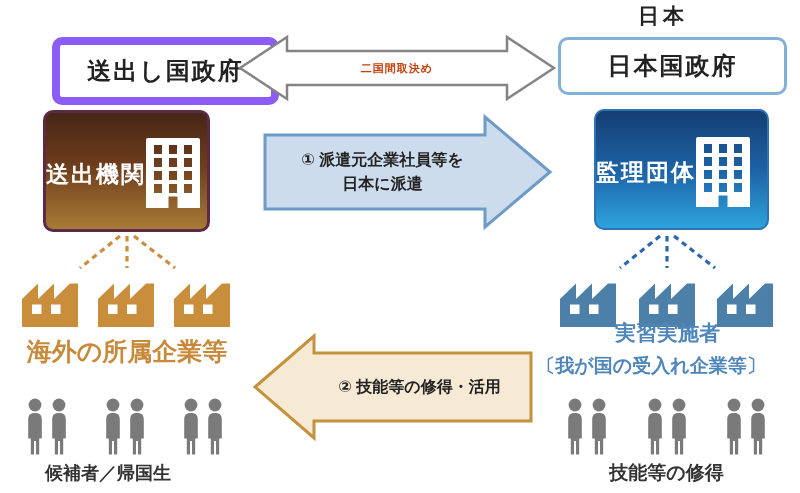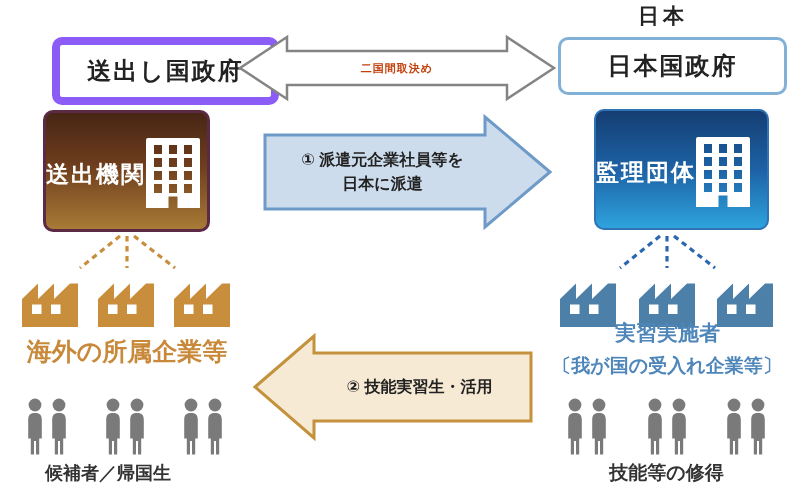--- a/index.html
+++ b/index.html
@@ -140,26 +140,26 @@
         <use href="#sym-factory" xlink:href="#sym-factory"></use>
       </svg>
     <svg width="56" height="54">
         <use href="#sym-factory" xlink:href="#sym-factory"></use>
       </svg>
     <svg width="56" height="54">
         <use href="#sym-factory" xlink:href="#sym-factory"></use>
       </svg>
   </div>
   <div class="abs ctr companies-label-domestic1" style="left:545px;top:321px;width:245px;height:24px;">実習実施者</div>
-  <div class="abs ctr companies-label-domestic2" style="left:538px;top:354px;width:258px;height:24px;">〔我が国の受入れ企業等〕</div>
+  <div class="abs ctr companies-label-domestic2" style="left:522px;top:354px;width:258px;height:24px;">〔我が国の受入れ企業等〕</div>
 
   <svg class="abs" style="left:252px;top:333px;" width="282" height="108" viewBox="0 0 282 108">
     <polygon points="3,54 62,3 62,20 279,20 279,88 62,88 62,105" fill="#f6ead4" stroke="#c4923c" stroke-width="3"></polygon>
   </svg>
-  <div class="abs ctr flow-text" style="left:312px;top:353px;width:215px;height:68px;">② 技能実習生・活用</div>
+  <div class="abs ctr flow-text" style="left:312px;top:353px;width:215px;height:68px;">② 技能等の修得・活用</div>
 
   <div class="abs people-row" style="left:25px;top:398px;width:200px;">
     <div class="people-group">
       <svg width="20" height="57">
           <use href="#sym-person" xlink:href="#sym-person"></use>
         </svg>
       <svg width="20" height="57">
           <use href="#sym-person" xlink:href="#sym-person"></use>
         </svg>
     </div>

